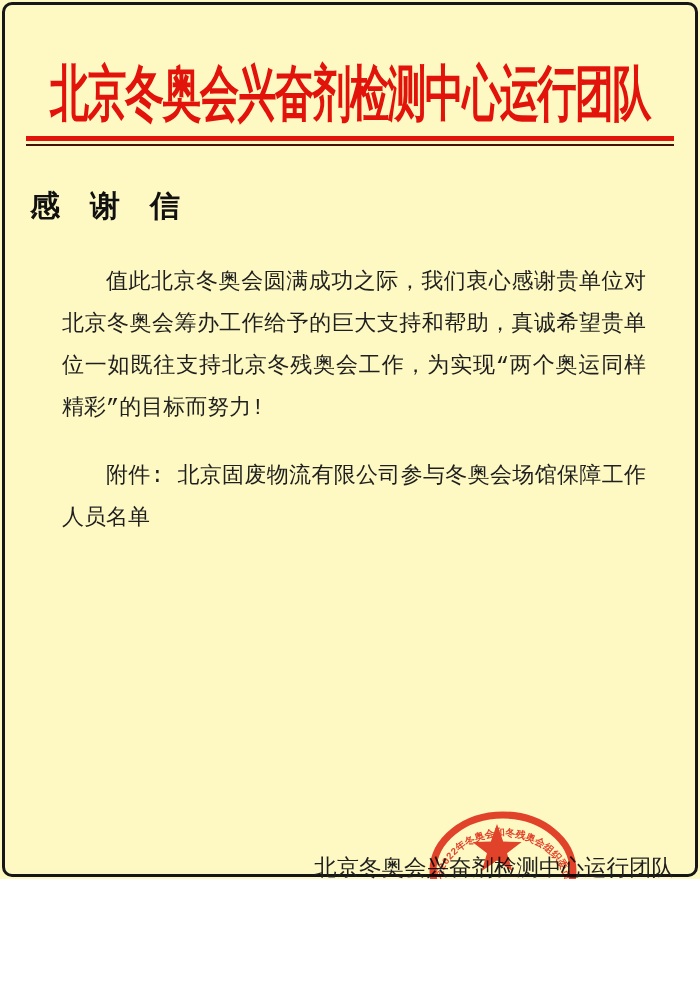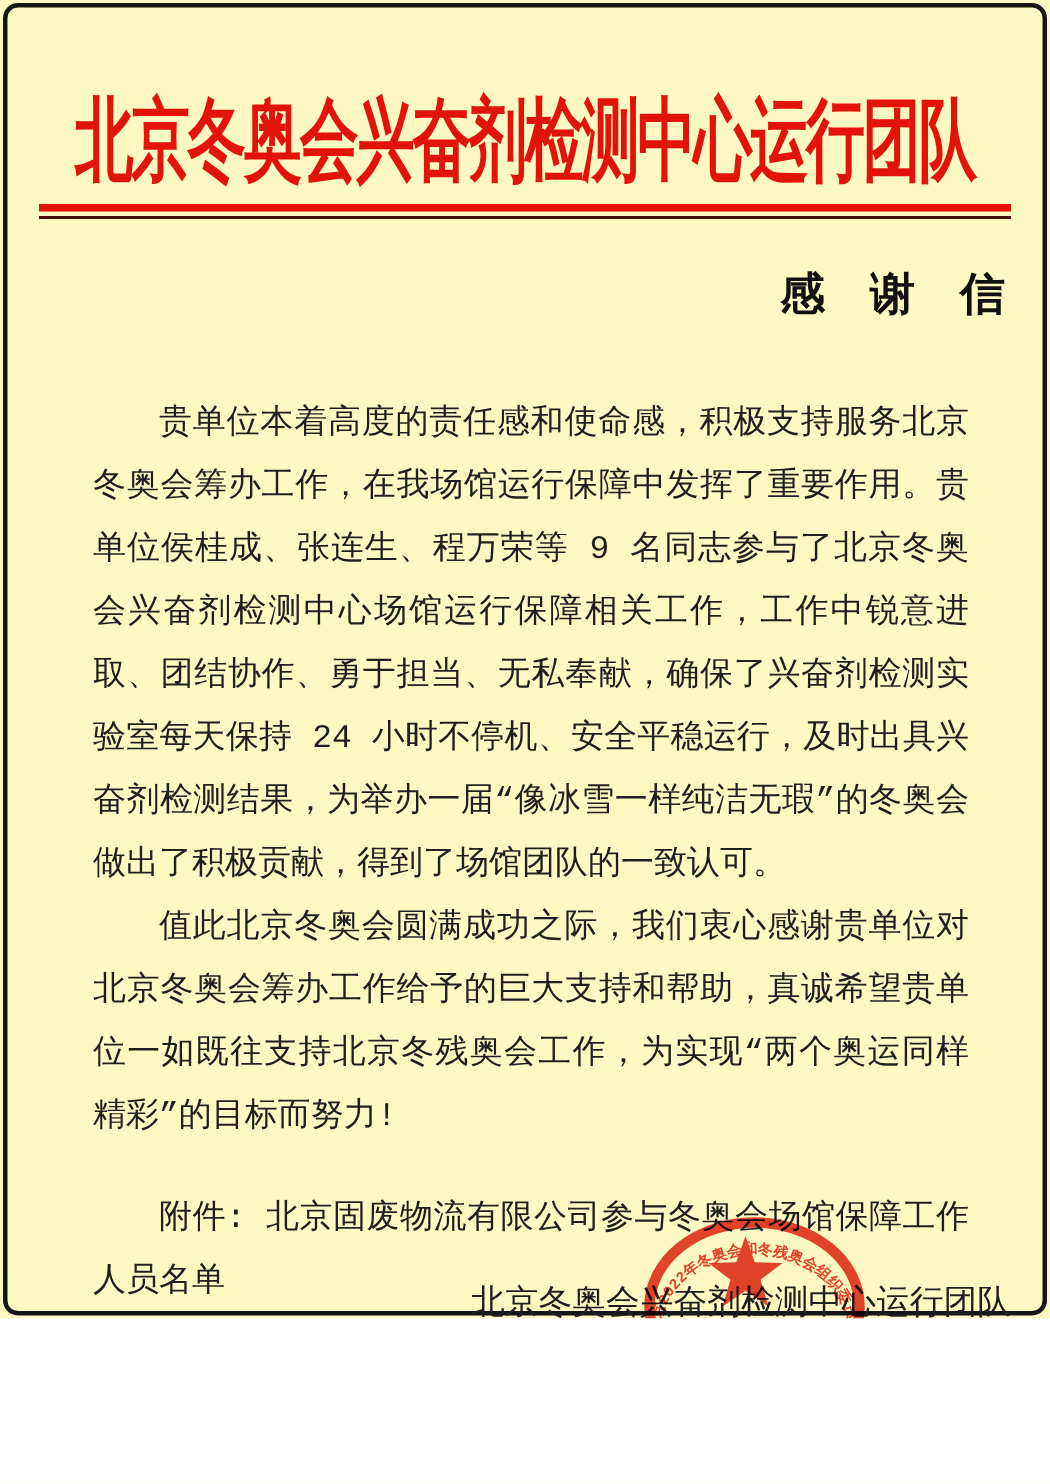--- a/index.html
+++ b/index.html
@@ -35,23 +35,23 @@
     letter-spacing:-1.5px;
     color:var(--accent-red,#e2130b);
     transform:scaleY(1.55);
     transform-origin:center top;
     white-space:nowrap;
   }
   .rule{position:absolute;left:26px;right:26px;}
   .rule-thick{top:136px;height:5px;background:var(--accent-red,#e2130b);}
   .rule-thin{top:144px;height:2px;background:var(--rule-dark,#46100a);}
   .doc-title{
-    position:absolute;top:176px;left:0;right:0;
+    position:absolute;top:186px;left:0;right:0;
     margin:0;
-    text-align:right;
+    text-align:left;
     font-size:30px;
     font-weight:bold;
     letter-spacing:1em;
     text-indent:1em;
     color:#111;
   }
   .letter-body{
     position:absolute;top:262px;left:62px;right:54px;
     font-size:22px;
     line-height:42px;
@@ -89,21 +89,20 @@
 
   <div class="masthead-wrap">
     <h1 class="masthead">北京冬奥会兴奋剂检测中心运行团队</h1>
   </div>
   <div class="rule rule-thick"></div>
   <div class="rule rule-thin"></div>
 
   <h2 class="doc-title">感谢信</h2>
 
   <div class="letter-body">
-    <p class="para">贵单位本着高度的责任感和使命感，积极支持服务北京冬奥会筹办工作，在我场馆运行保障中发挥了重要作用。贵单位侯桂成、张连生、程万荣等 9 名同志参与了北京冬奥会兴奋剂检测中心场馆运行保障相关工作，工作中锐意进取、团结协作、勇于担当、无私奉献，确保了兴奋剂检测实验室每天保持 24 小时不停机、安全平稳运行，及时出具兴奋剂检测结果，为举办一届“像冰雪一样纯洁无瑕”的冬奥会做出了积极贡献，得到了场馆团队的一致认可。</p>
     <p class="para">值此北京冬奥会圆满成功之际，我们衷心感谢贵单位对北京冬奥会筹办工作给予的巨大支持和帮助，真诚希望贵单位一如既往支持北京冬残奥会工作，为实现“两个奥运同样精彩”的目标而努力!</p>
     <p class="attachment">附件: 北京固废物流有限公司参与冬奥会场馆保障工作人员名单</p>
   </div>
 
   <div class="sign-block">
     <div class="signature">北京冬奥会兴奋剂检测中心运行团队</div>
     <div class="sign-date">2022 年 2 月 26 日</div>
   </div>
 
   <svg class="seal" viewBox="0 0 152 122" xmlns="http://www.w3.org/2000/svg">

